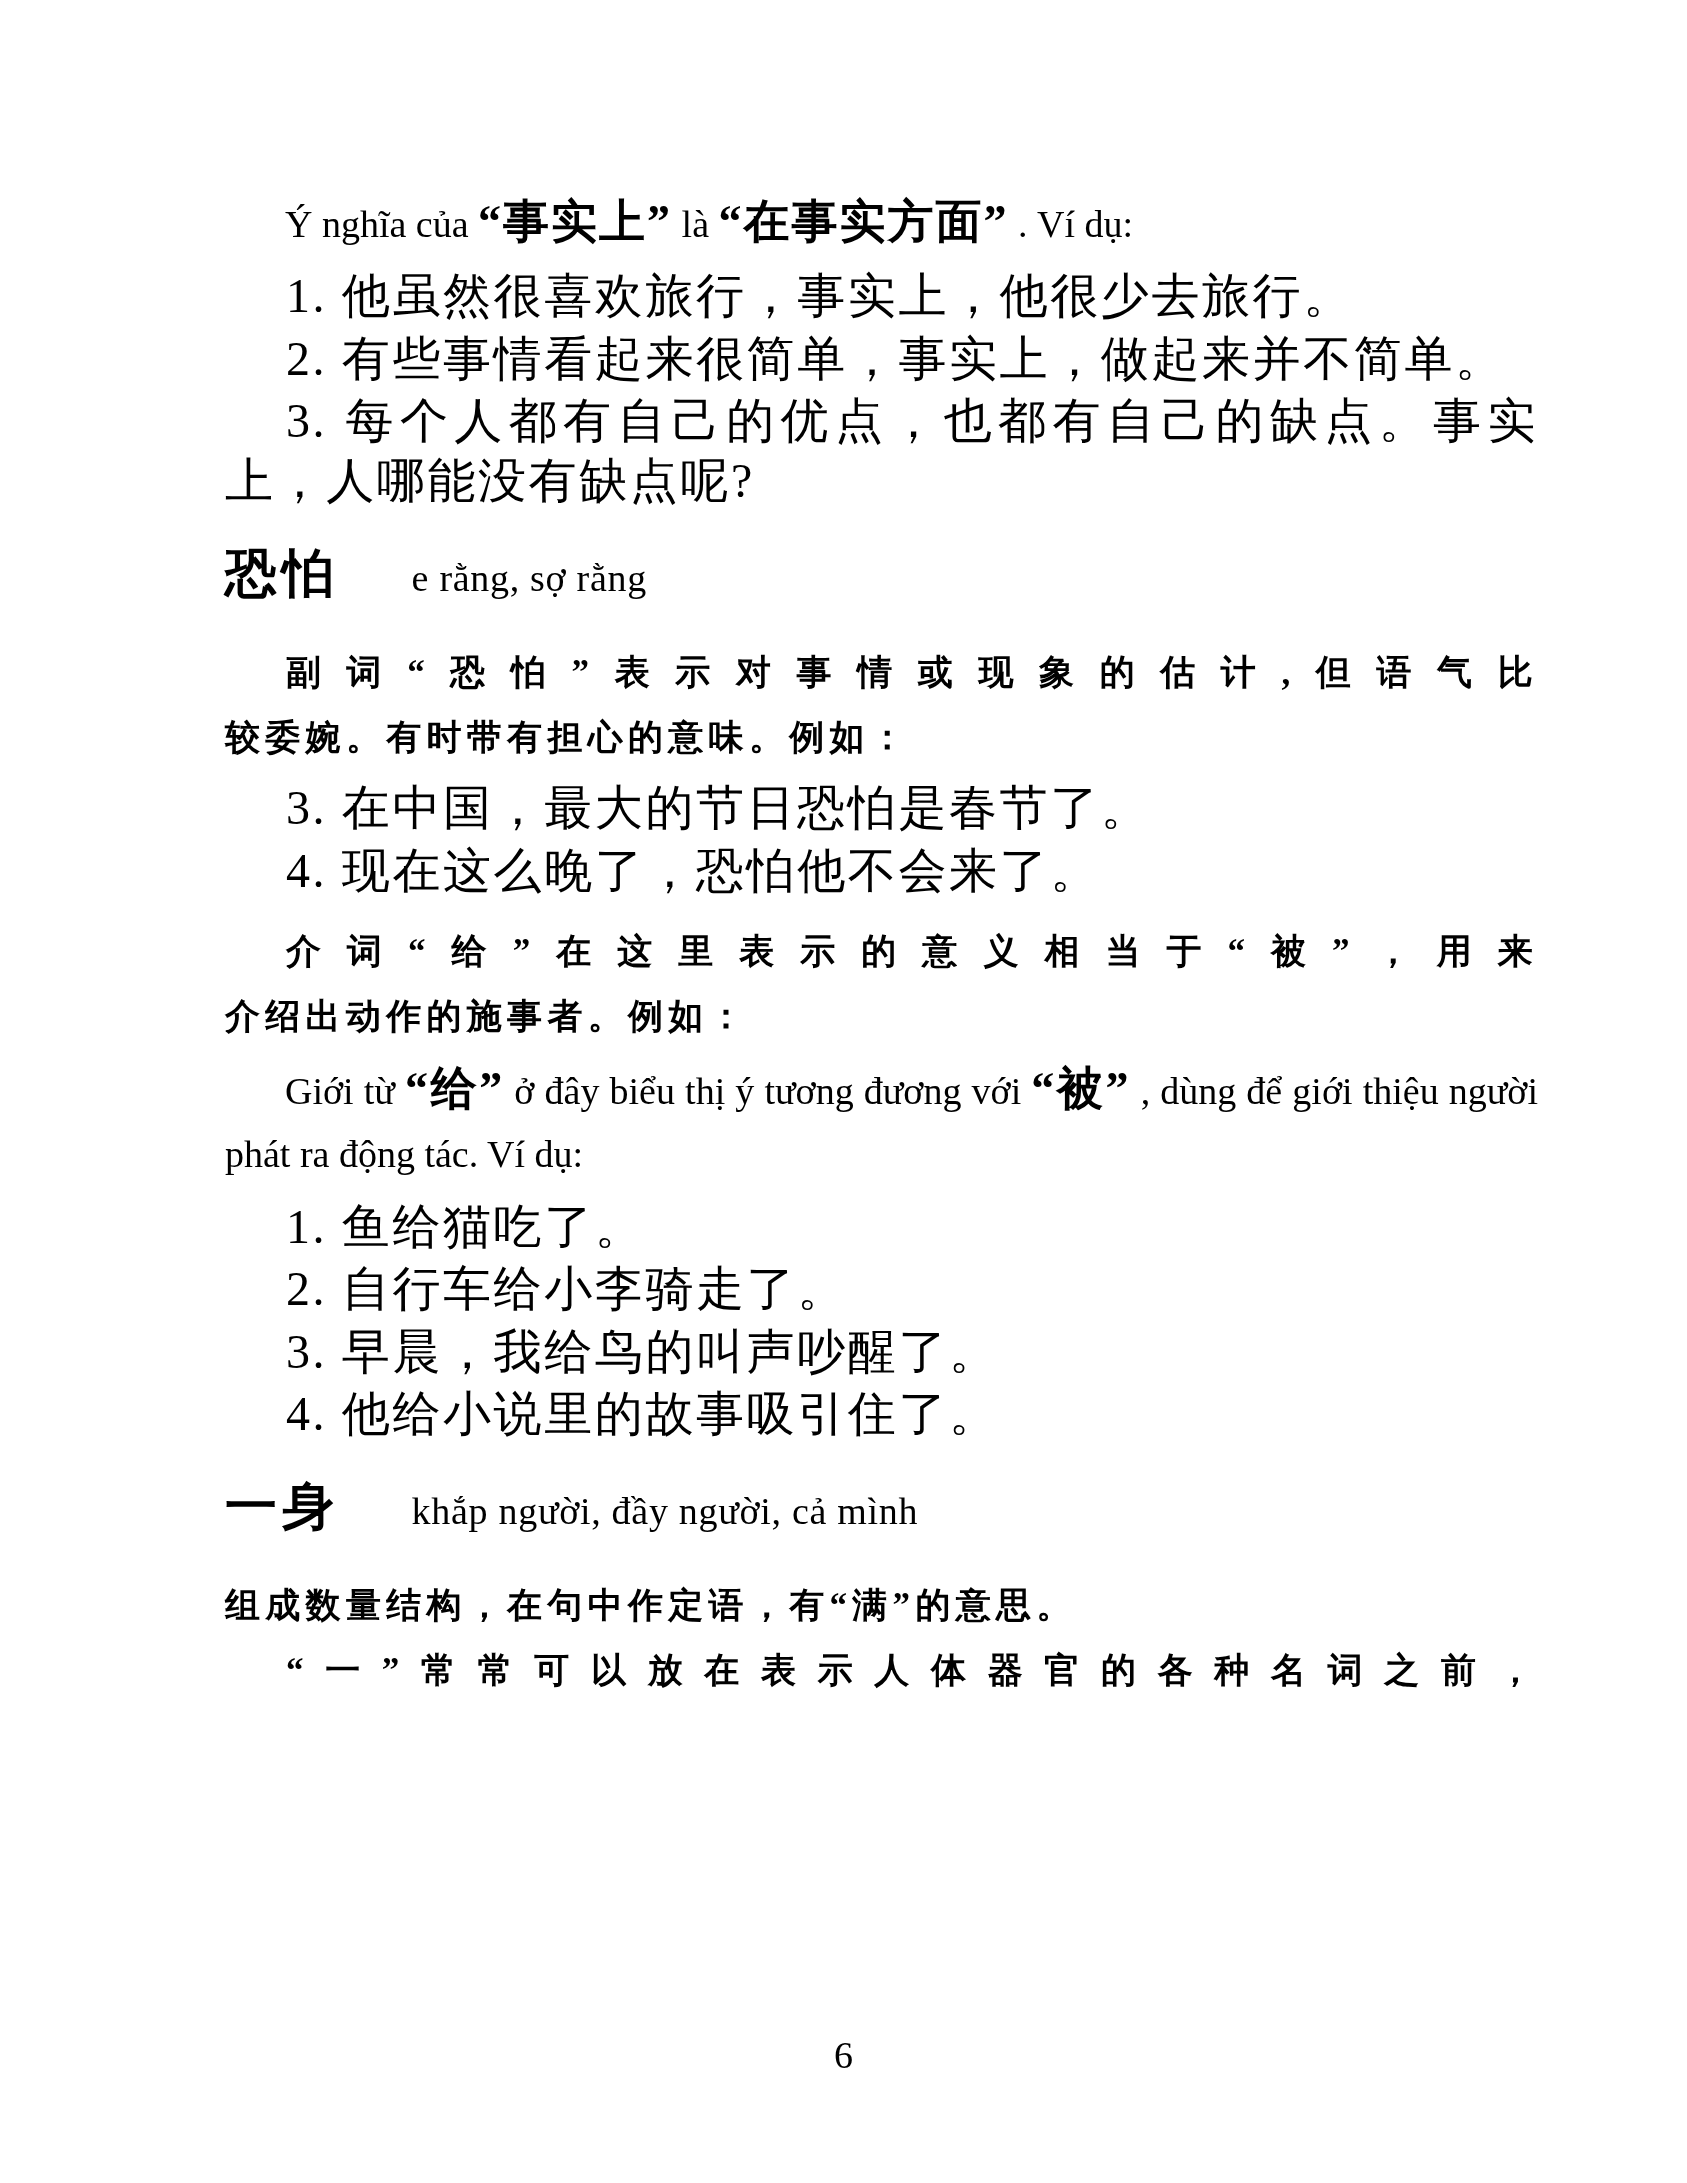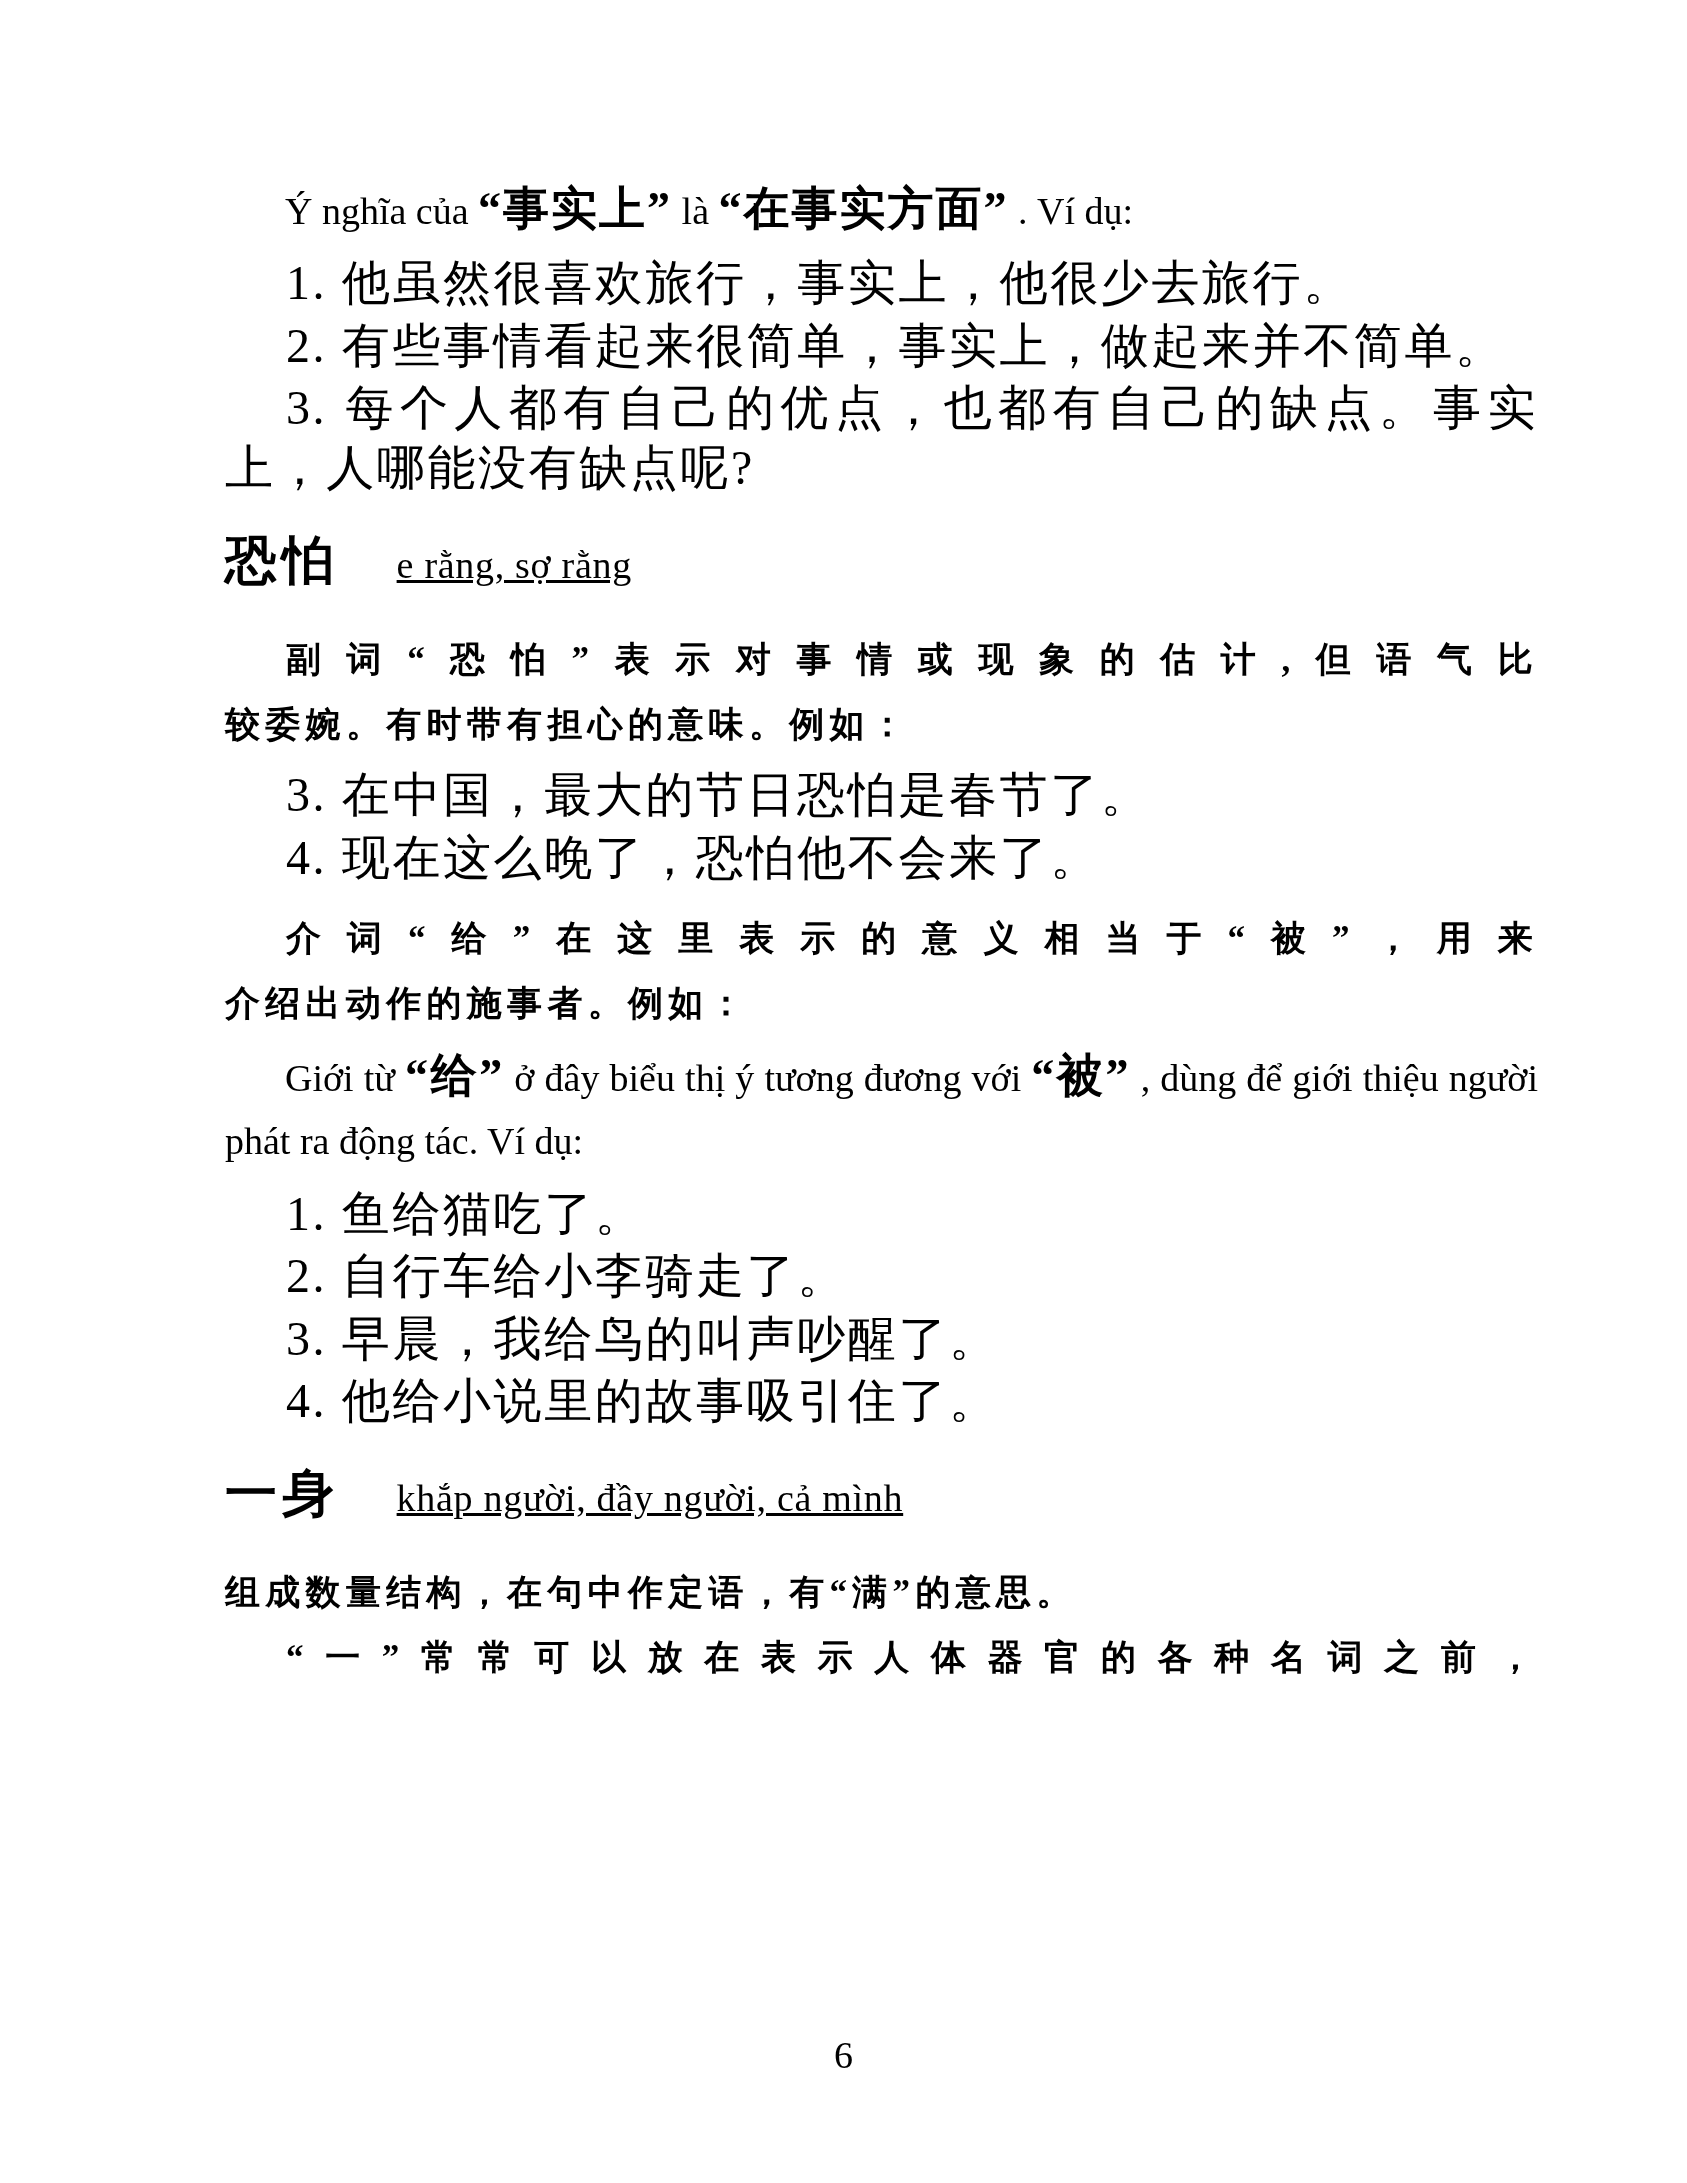--- a/index.html
+++ b/index.html
@@ -11,21 +11,21 @@
   body {
     width: 1687px;
     height: 2183px;
     position: relative;
     overflow: hidden;
     font-family: "Liberation Serif", serif;
   }
   .content {
     position: absolute;
     left: 225px;
-    top: 176px;
+    top: 189px;
     width: 1313px;
   }
   p { margin: 0; }
 
   
   .viet { font-family: "Liberation Serif", serif; font-size: 38px; }
 
   
   .intro-para {
     font-size: 38px;
@@ -76,23 +76,22 @@
     margin: 30px 0 16px 0;
     line-height: 66px;
   }
   .headword {
     font-weight: bold;
     font-size: 52px;
     letter-spacing: 5.3px;
   }
   .gloss {
     font-size: 38px;
-    margin-left: 57px;
+    margin-left: 72px;
     letter-spacing: 0.7px;
-    text-decoration: underline;
   }
 
   .page-number {
     position: absolute;
     bottom: 106px;
     left: 0;
     right: 0;
     text-align: center;
     font-size: 38px;
   }

